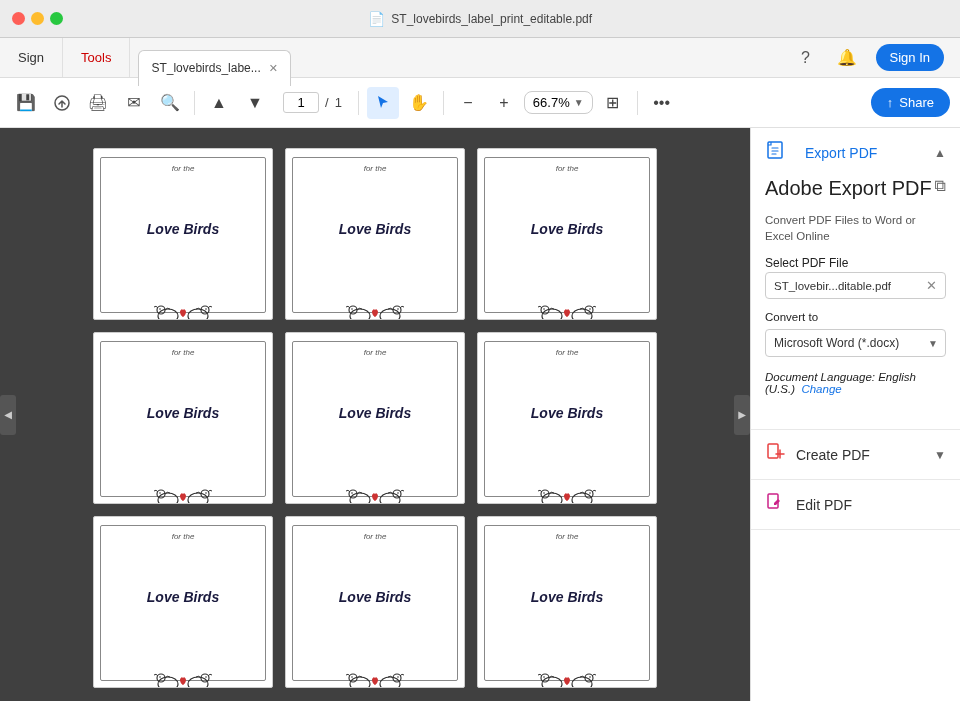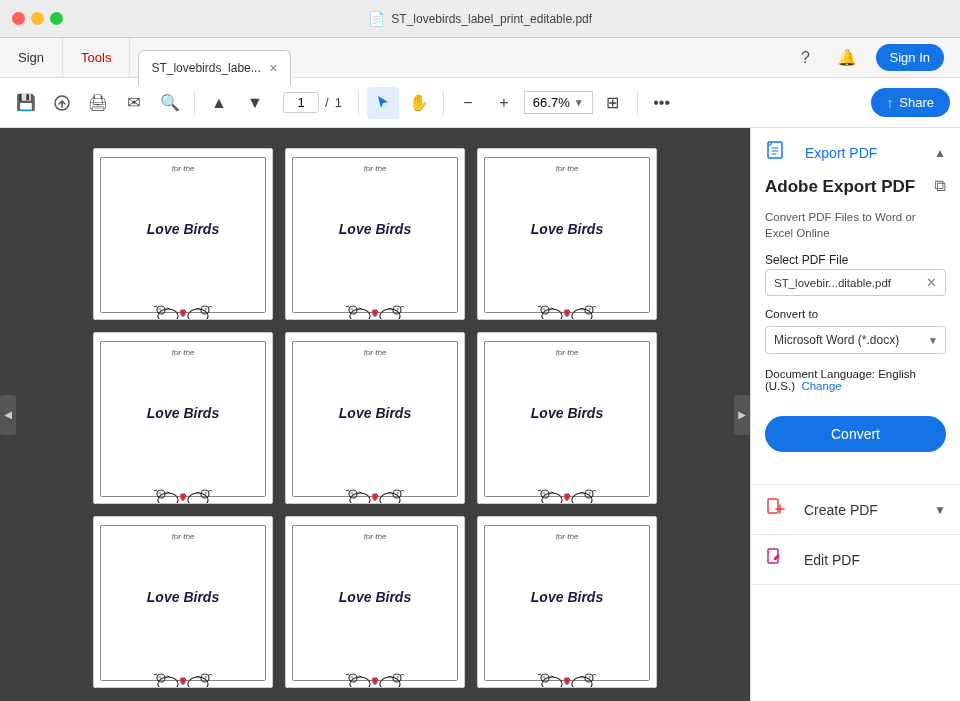--- a/index.html
+++ b/index.html
@@ -141,21 +141,21 @@
       text-align: center;
       padding: 2px 4px;
       font-size: 13px;
     }
 
     .zoom-select {
       display: flex;
       align-items: center;
       gap: 4px;
       border: 1px solid #ccc;
-      border-radius: 0;
+      border-radius: 8px;
       padding: 3px 8px;
       font-size: 13px;
       cursor: pointer;
       background: #fff;
     }
 
     .toolbar-spacer { flex: 1; }
 
     .share-btn {
       background: #1473e6;
@@ -325,22 +325,22 @@
       color: #1473e6;
     }
     .panel-chevron { font-size: 12px; color: #666; }
     .panel-copy-icon { font-size: 16px; color: #666; }
 
     .panel-body {
       padding: 0 14px 16px;
     }
 
     .panel-title {
-      font-size: 17px;
-      font-weight: 700;
+      font-size: 20px;
+      font-weight: 400;
       color: #222;
       margin-bottom: 6px;
     }
     .panel-desc {
       font-size: 11.5px;
       color: #555;
       line-height: 1.4;
       margin-bottom: 12px;
     }
     .panel-label {
@@ -394,21 +394,21 @@
       top: 50%;
       transform: translateY(-50%);
       font-size: 10px;
       color: #666;
       pointer-events: none;
     }
 
     .doc-lang {
       font-size: 11.5px;
       color: #222;
-      margin-bottom: 6px;
+      font-style: italic;
     }
     .doc-lang-link {
       color: #1473e6;
       cursor: pointer;
       text-decoration: none;
     }
 
     .convert-btn {
       width: 100%;
       background: #1473e6;
@@ -428,21 +428,21 @@
     .panel-header2 {
       display: flex;
       align-items: center;
       justify-content: space-between;
       padding: 12px 14px;
       cursor: pointer;
     }
     .panel-header2-left {
       display: flex;
       align-items: center;
-      gap: 19px;
+      gap: 11px;
     }
     .create-icon { color: #e84040; font-size: 18px; }
     .edit-icon { color: #cc2288; font-size: 18px; }
 
     .panel-footer {
       padding: 12px 14px;
       font-size: 10.5px;
       color: #666;
       line-height: 1.4;
     }
@@ -875,21 +875,20 @@
           <span class="format-select-arrow">▼</span>
         </div>
 
         <div class="doc-lang">
           <span>Document Language:</span>
           <span>English (U.S.)</span>&nbsp;
           <a class="doc-lang-link">Change</a>
         </div>
 
         <br>
-        <button class="convert-btn">Convert</button>
       </div>
     </div>
 
     <div class="panel-section2">
       <div class="panel-header2">
         <div class="panel-header2-left">
           <span class="create-icon">
             <svg width="20" height="20" viewBox="0 0 20 20">
                 <rect x="3" y="2" width="10" height="14" rx="1" fill="#fff" stroke="#e84040" stroke-width="1.5"></rect>
                 <path d="M15 8v8M11 12h8" stroke="#e84040" stroke-width="1.5" stroke-linecap="round"></path>

